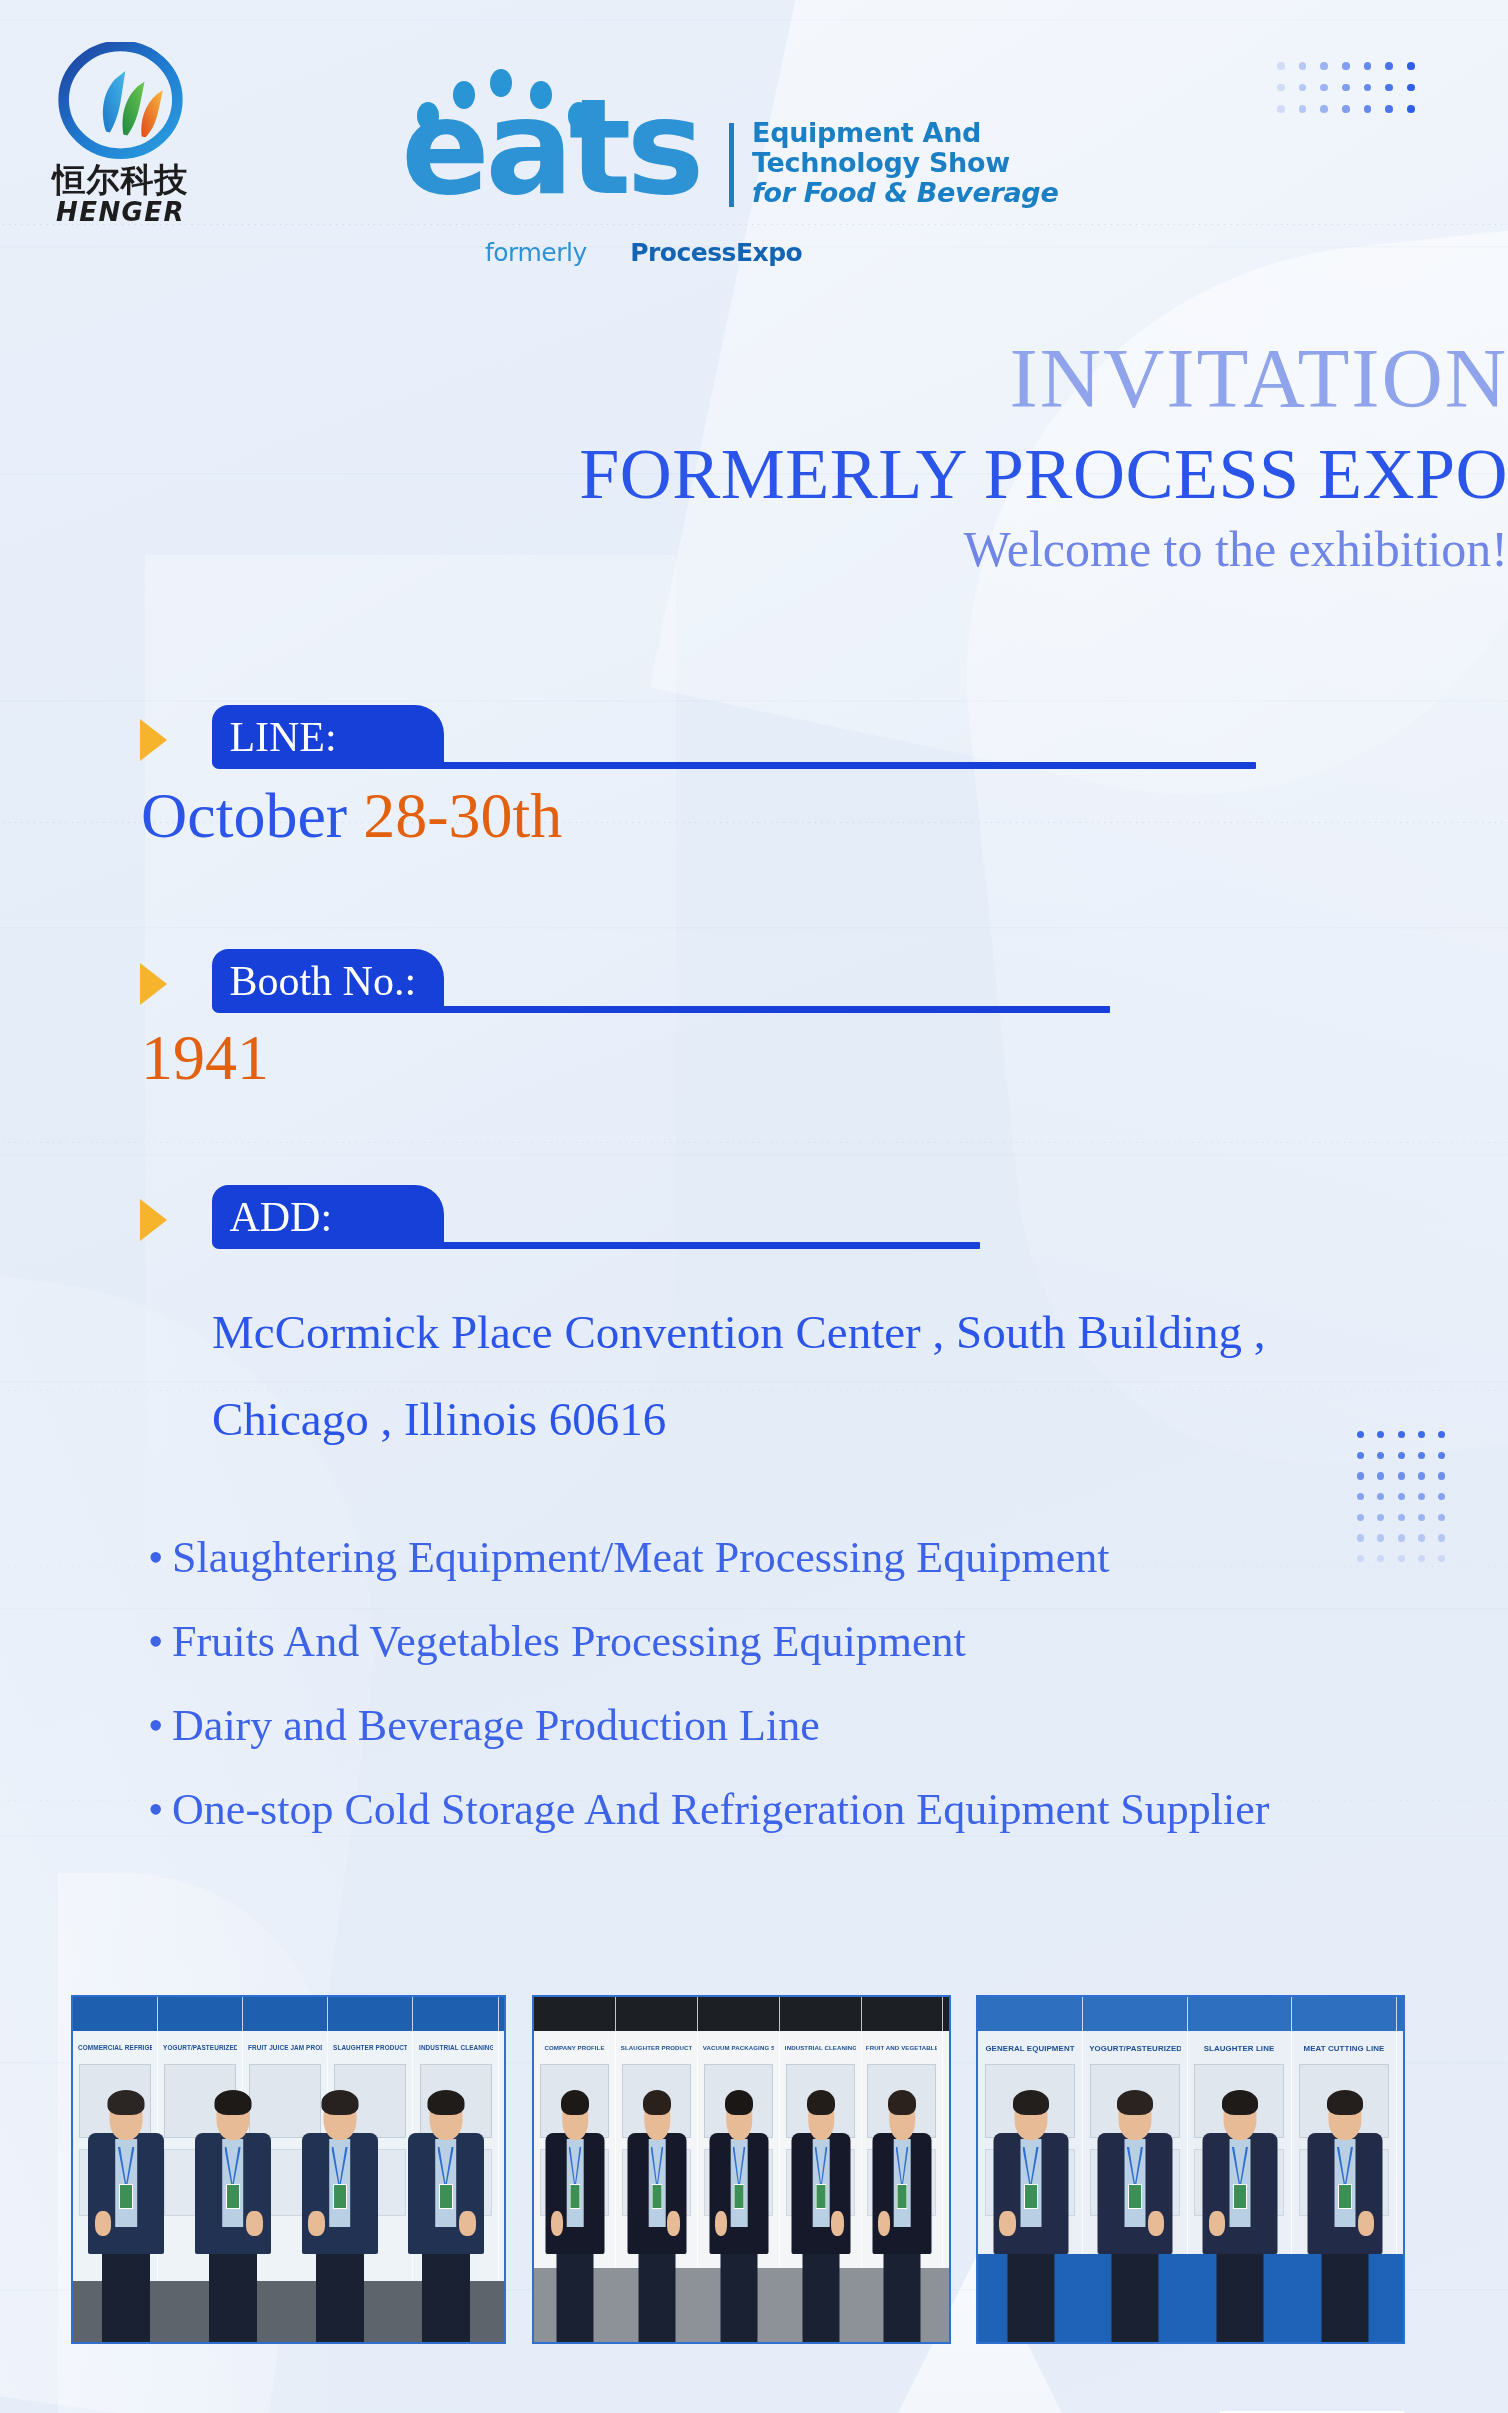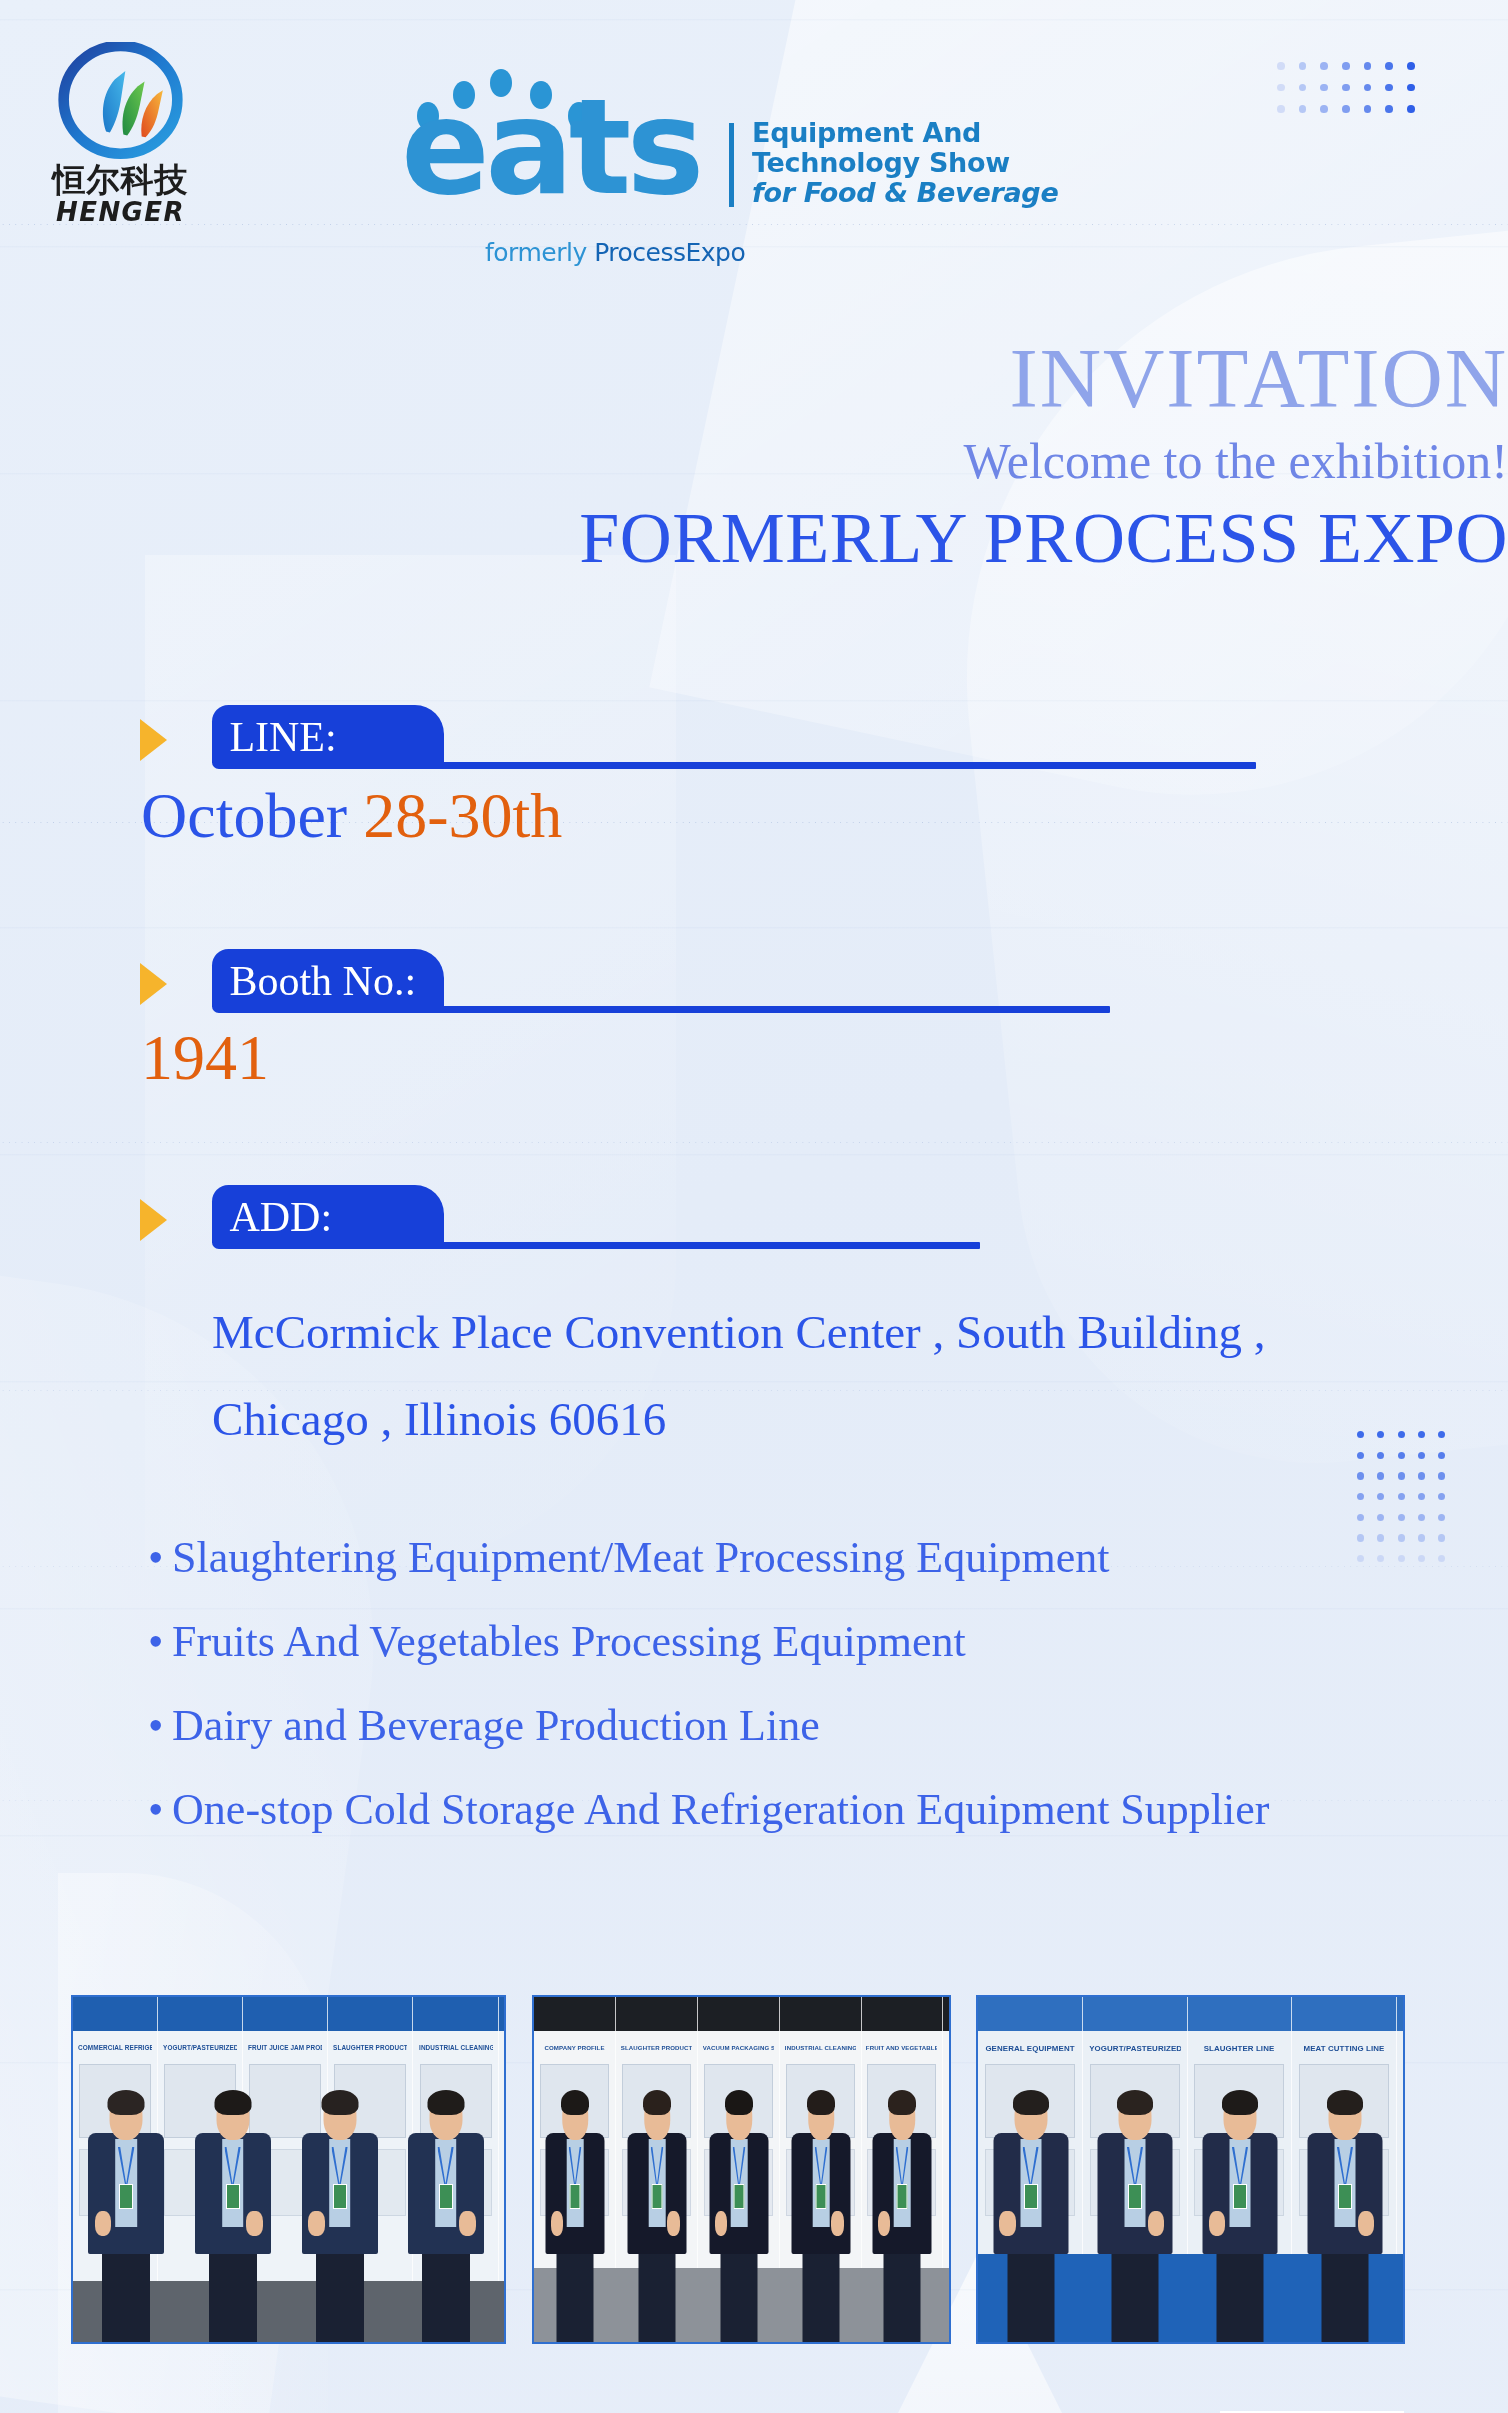--- a/index.html
+++ b/index.html
@@ -153,21 +153,21 @@
   }
   #eats-tag .it { font-style: italic; }
 
   #eats-formerly {
     position: absolute; top: 192px; left: 80px;
     font-family: "DejaVu Sans", sans-serif;
     font-size: 25px;
     color: #2d93d4;
     letter-spacing: -0.5px;
   }
-  #eats-formerly b { color: #1464b4; font-weight: 400; }
+  #eats-formerly b { color: #1464b4; font-weight: 700; margin-left: 36px; }
 
   
   #title-block { position: absolute; top: 333px; left: 0; width: 100%; text-align: right; }
   #title-invitation {
     font-size: 85px; line-height: 90px;
     color: #8fa4ea; letter-spacing: 1.9px;
   }
   #title-expo {
     margin-top: 12.6px;
     font-size: 72px; line-height: 76px;
@@ -431,22 +431,22 @@
         <div>Equipment And</div>
         <div>Technology Show</div>
         <div class="it">for Food &amp; Beverage</div>
       </div>
       <div id="eats-formerly"><span>formerly </span><b>ProcessExpo</b></div>
     </div>
   </div>
 
   <div id="title-block">
     <div id="title-invitation">INVITATION</div>
+    <div id="title-expo">FORMERLY PROCESS EXPO</div>
     <div id="title-welcome">Welcome to the exhibition!</div>
-    <div id="title-expo">FORMERLY PROCESS EXPO</div>
   </div>
 
   <div class="info-row" id="row-date">
     <div class="arrow-marker"></div>
     <div class="info-pill">
       <span class="info-pill-label">LINE:</span>
     </div>
     <div class="info-underline"></div>
   </div>
   <div class="info-value" id="value-date"><span class="val-blue">October </span><span class="val-orange">28-30th</span></div>

